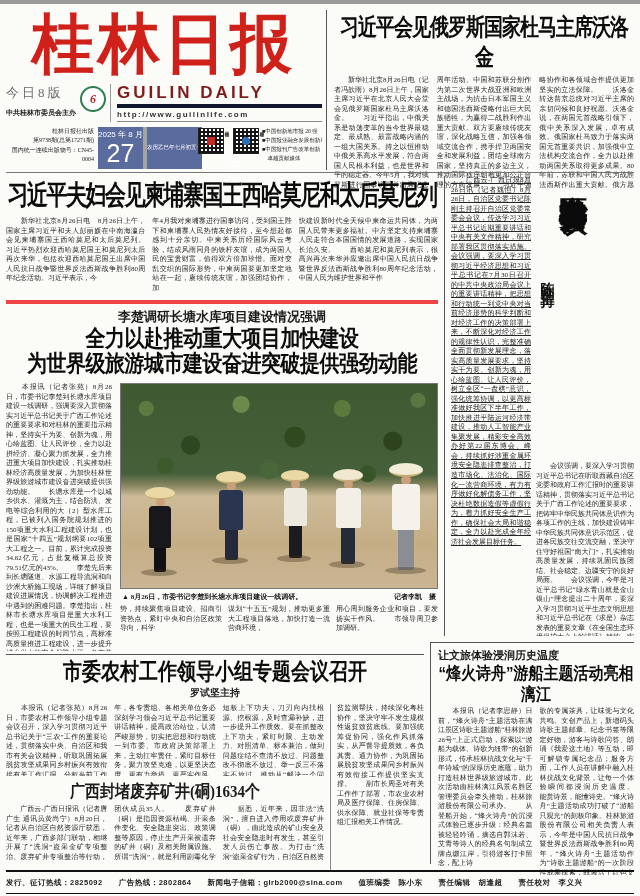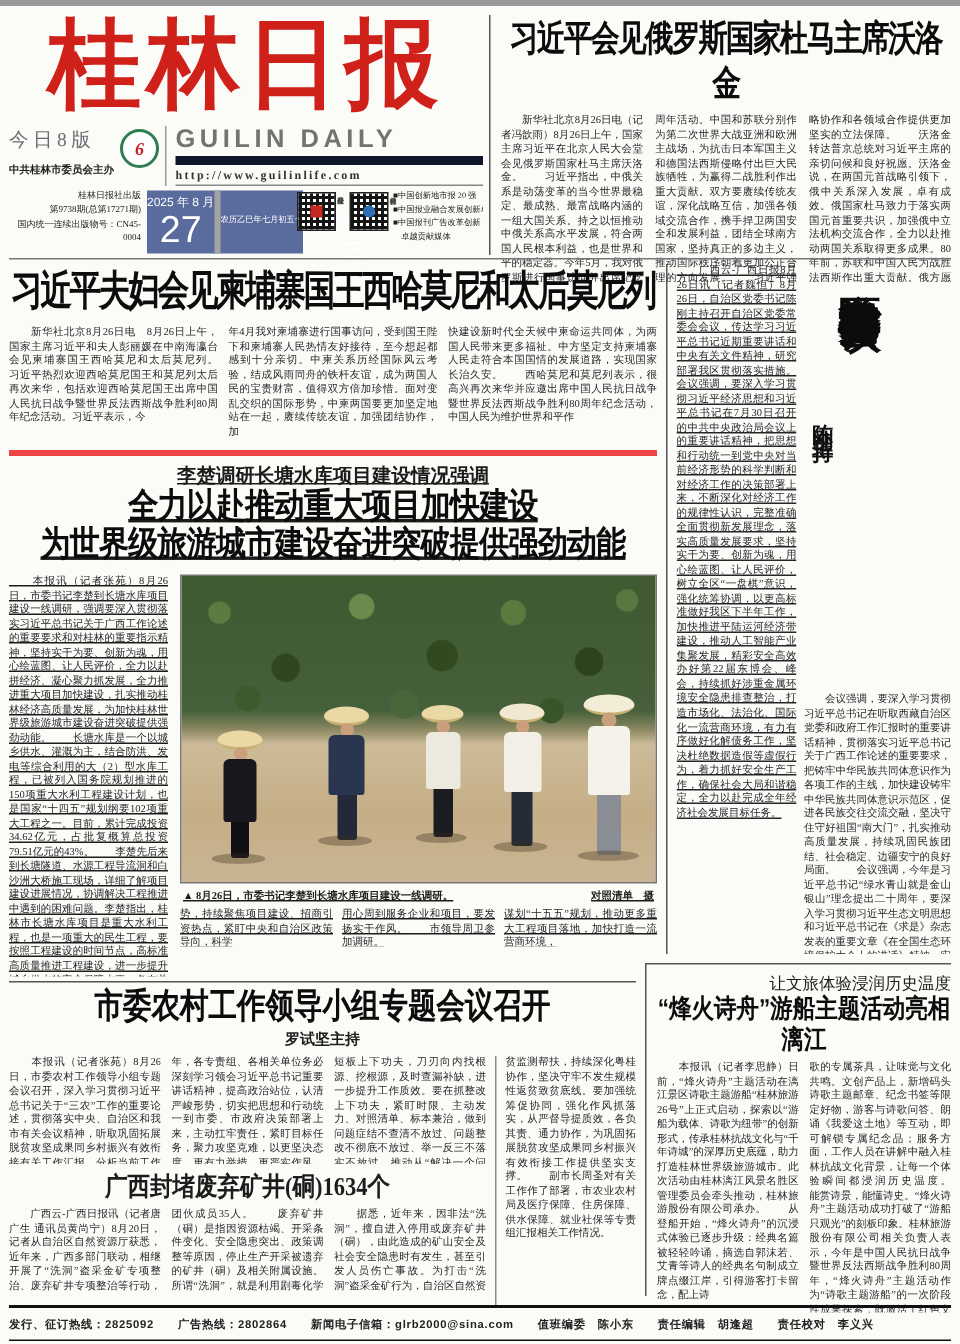--- a/index.html
+++ b/index.html
@@ -16,23 +16,23 @@
             transform:scaleY(1.05);}
   .mh-mid{display:flex;align-items:flex-start;height:40px;margin-top:2px;}
   .mh-edition{font-size:13px;letter-spacing:3px;color:#6b6b72;white-space:nowrap;}
   .mh-org{font-size:7px;font-weight:bold;margin-top:6px;white-space:nowrap;}
   .seal{width:22px;height:22px;border:2px solid #2f7d50;border-radius:50%;margin:2px 4px 0 4px;
         display:flex;align-items:center;justify-content:center;flex:none;background:#fff;}
   .seal span{color:#c32321;font-size:12px;font-weight:bold;font-style:italic;
              font-family:"Liberation Serif",serif;}
   .mh-eng{flex:1;border-left:1px solid #999;padding-left:6px;}
   .mh-eng-name{font-family:"Liberation Sans",sans-serif;font-weight:900;font-size:17px;
-               letter-spacing:3px;color:#737373;line-height:18px;}
-  .mh-url{font-family:Liberation Serif, serif;font-weight:bold;font-size:8px;letter-spacing:1.5px;
-          color:#333;border-top:6px solid #0f172a;border-bottom:1px solid #888;padding:2px 0;margin-top:2px;}
+               letter-spacing:3px;color:#7f1d1d;line-height:18px;}
+  .mh-url{font-family:Liberation Sans, sans-serif;font-weight:bold;font-size:8px;letter-spacing:1.5px;
+          color:#333;border-top:4px solid #0f172a;border-bottom:1px solid #888;padding:2px 0;margin-top:2px;}
   .mh-bot{display:flex;margin-top:3px;height:42px;}
   .mh-pub{width:88px;font-size:6px;line-height:1.55;text-align:right;padding-right:4px;color:#222;}
   .datebox{width:104px;height:42px;background:#5a6b9e;color:#fff;flex:none;display:flex;
            font-family:"Liberation Sans",sans-serif;}
   .db-l{width:52px;display:flex;flex-direction:column;align-items:center;border-right:4px solid #a3a3a3;}
   .db-ym{font-size:8px;padding-top:2px;white-space:nowrap;}
   .db-day{font-size:25px;font-weight:400;line-height:26px;}
   .db-r{flex:1;display:flex;flex-direction:row;align-items:center;justify-content:center;}
   .db-lunar{font-size:5.5px;line-height:1.3;white-space:nowrap;}
   .db-week{font-size:13px;font-weight:900;margin-top:1px;}
@@ -64,21 +64,21 @@
         display:flex;}
   .rail-col1{width:80px;flex:none;height:452px;text-decoration:underline;}
   .rail-right{flex:1;display:flex;flex-direction:column;padding-left:5px;}
   .rail-top{display:flex;height:282px;}
   .rail-presider{writing-mode:vertical-rl;font-size:14px;font-weight:bold;letter-spacing:4px;
                  margin-top:95px;width:20px;color:#111;}
   .rail-vtitle{writing-mode:vertical-rl;font-size:26px;line-height:1.05;letter-spacing:1px;
                height:282px;margin-left:2px;transform:scaleX(1.1);transform-origin:left top;}
   .rail-cont{flex:1;margin-top:4px;}
   
-  .lichu{left:6px;top:304px;width:432px;height:340px;text-decoration:underline;}
+  .lichu{left:6px;top:304px;width:432px;height:340px;}
   .lichu-kicker{text-align:center;font-size:13px;font-weight:bold;font-family:"Liberation Serif",serif;}
   .lichu-h{font-size:20px;text-align:center;line-height:25px;letter-spacing:-0.5px;transform:scaleY(1.15);}
   .lichu-body{display:flex;gap:8px;margin-top:7px;}
   .lichu-leftcol{width:106px;flex:none;height:268px;}
   .lichu-right{flex:1;}
   .photo{height:204px;position:relative;overflow:hidden;border:1px solid #777;
      background:
        radial-gradient(circle at 8% 12%, #5d7a40 0 7px, transparent 8px),
        radial-gradient(circle at 22% 30%, #2e4722 0 9px, transparent 10px),
        radial-gradient(circle at 38% 10%, #6b8a4c 0 8px, transparent 9px),
@@ -111,21 +111,21 @@
   .bl-cols{display:flex;gap:7px;height:72px;}
   .bl-cols>div{flex:1;}
   .gx-title{font-size:15px;text-align:center;margin:6px 0 4px 0;font-family:"Liberation Serif",serif;
             font-weight:900;transform:scaleY(1.15);}
   .gx-cols{display:flex;gap:7px;height:56px;}
   .gx-cols>div{flex:1;}
   .bl-col4{flex:1;border-left:1px solid #888;margin-left:6px;padding-left:6px;height:168px;}
   
   .fh{left:430px;top:638px;width:204px;height:222px;border-left:1px solid #555;border-top:1px solid #555;
       padding:5px 0 0 7px;}
-  .fh-kicker{text-align:right;font-size:11px;font-weight:normal;font-family:"Liberation Serif",serif;}
+  .fh-kicker{text-align:left;font-size:11px;font-weight:bold;font-family:"Liberation Serif",serif;}
   .fh-title{font-size:15px;text-align:center;margin:3px 0 5px 0;line-height:18px;transform:scaleY(1.15);}
   .fh-cols{display:flex;gap:7px;height:168px;}
   .fh-cols>div{flex:1;}
   
   .footer{left:6px;top:866px;width:628px;height:24px;border-top:2px solid #111;border-bottom:1px solid #111;
           display:flex;align-items:center;justify-content:flex-start;font-size:7.5px;font-weight:bold;
           font-family:"Liberation Sans",sans-serif;color:#222;letter-spacing:0.5px;}
 </style>
 </head>
 <body>
@@ -252,26 +252,26 @@
           </div>
           <div class="person" style="left:268px;bottom:18px;width:34px;">
             <span class="p-hat" style="width:34px;height:12px;background:#f3ecd6;"></span>
             <span class="p-head" style="width:10px;height:10px;"></span>
             <span class="p-torso" style="width:28px;height:46px;background:#f4f2ea;"></span>
             <span class="p-legs" style="width:16px;height:40px;background:#8a8d94;"></span>
           </div>
         </div>
         <div class="photo-cap">
           <span>▲ 8月26日，市委书记李楚到长塘水库项目建设一线调研。</span>
-          <span>对照清单　摄</span>
+          <span>记者李凯　摄</span>
         </div>
         <div class="lichu-mini">
           <div class="colsmall jt">势，持续聚焦项目建设、招商引资热点，紧盯中央和自治区政策导向，科学</div>
+          <div class="colsmall jt">谋划“十五五”规划，推动更多重大工程项目落地，加快打造一流营商环境，</div>
           <div class="colsmall jt">用心周到服务企业和项目，要发扬实干作风。　　市领导周卫参加调研。</div>
-          <div class="colsmall jt">谋划“十五五”规划，推动更多重大工程项目落地，加快打造一流营商环境，</div>
         </div>
       </div>
     </div>
   </div>
 
   <div class="abs bl">
     <div class="bl-title hd">市委农村工作领导小组专题会议召开</div>
     <div class="bl-presider">罗试坚主持</div>
     <div class="bl-body">
       <div class="bl-left">

